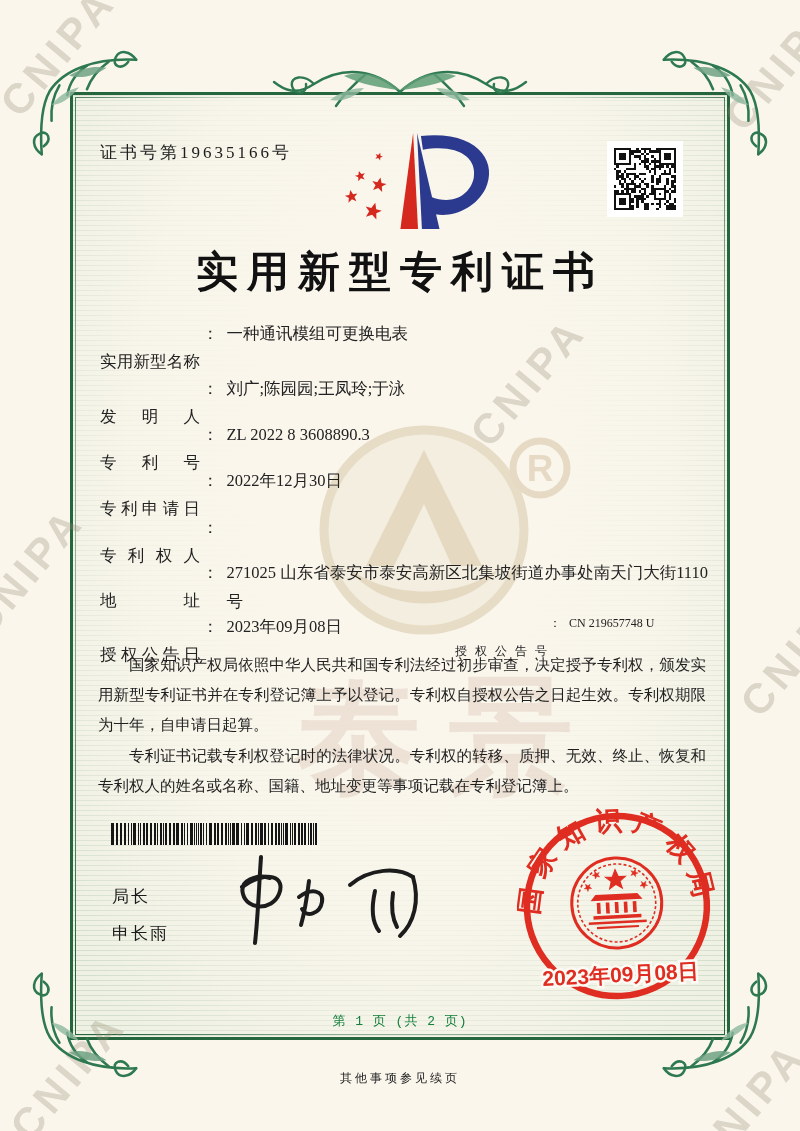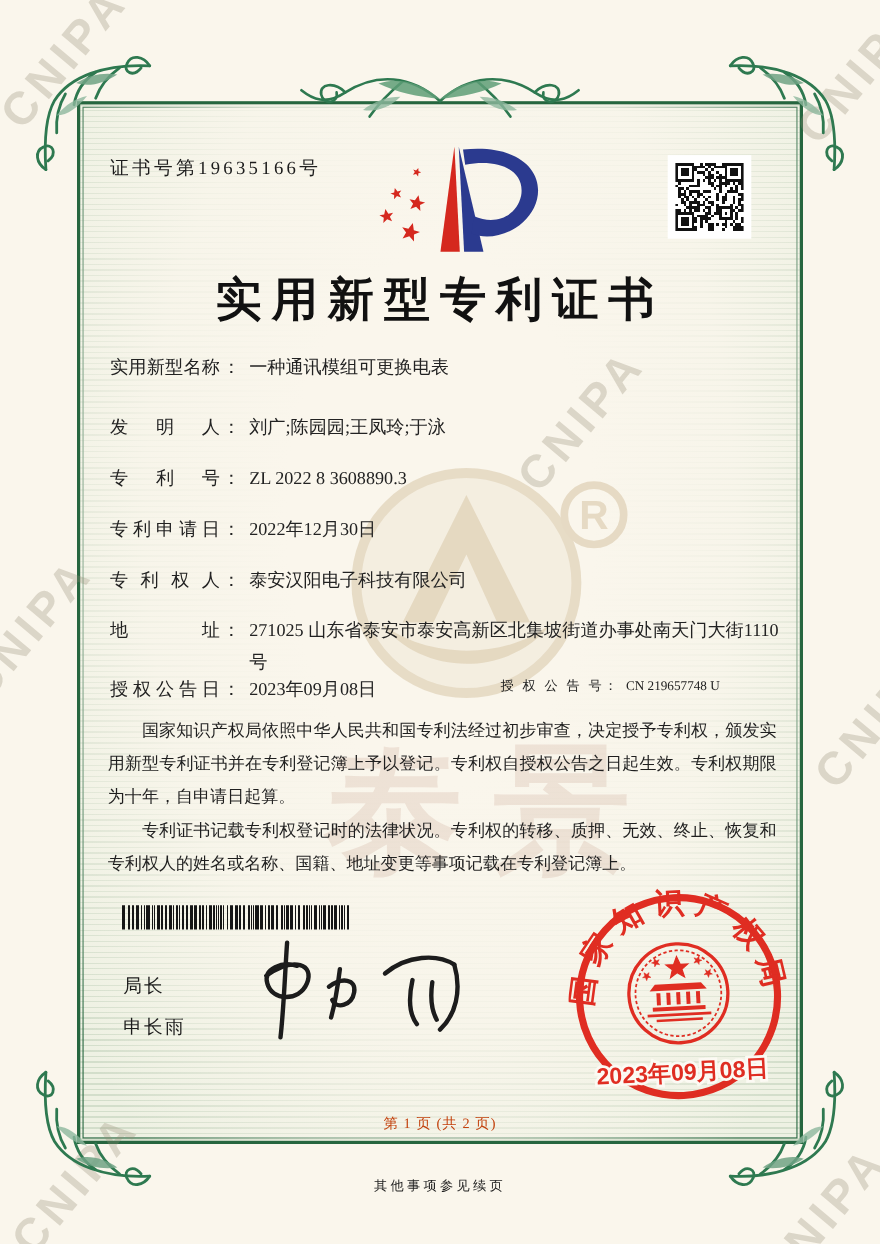--- a/index.html
+++ b/index.html
@@ -44,34 +44,34 @@
   
   .content{position:absolute;inset:0;z-index:6;}
   .cert-no{position:absolute;left:100px;top:141px;font-size:17px;letter-spacing:3px;color:#1c1c1c;}
   .logo{position:absolute;left:330px;top:126px;}
   .qr{position:absolute;left:607px;top:141px;width:76px;height:76px;background:#fff;padding:7px;}
   .title{
     position:absolute;left:0;top:244px;width:100%;text-align:center;
     font-size:42px;font-weight:bold;letter-spacing:9px;color:#111;
   }
   .row{position:absolute;left:100px;width:610px;display:flex;font-size:16.5px;color:#222;line-height:1.75;}
-  .flabel{width:100px;flex:0 0 100px;text-align:justify;text-align-last:justify;}
+  .flabel{width:100px;flex:0 0 100px;text-align:justify;text-align-last:justify;margin-top:28px;}
   .colon{flex:0 0 auto;margin:0 8px 0 2px;}
   .fvalue{flex:1;}
   .r1{top:320px}.r2{top:375px}.r3{top:421px}.r4{top:467px}.r5{top:514px}.r6{top:559px}.r7{top:613px;width:360px;}
   .grant-no{position:absolute;left:455px;top:613px;display:flex;font-size:12px;line-height:1.75;}
   .grant-no .flabel{width:92px;flex:0 0 92px;}
   .paras{position:absolute;left:98px;top:650px;width:608px;font-size:15.5px;line-height:1.95;color:#1f1f1f;}
   .paras p{margin:0;text-indent:2em;text-align:justify;}
   .barcode{position:absolute;left:110px;top:823px;}
   .director{position:absolute;left:112px;top:885px;font-size:17px;letter-spacing:2px;color:#1b1b1b;}
   .director div{margin-bottom:14px;font-family:Liberation Serif, serif;}
   .signature{position:absolute;left:212px;top:843px;}
   .seal{position:absolute;left:517px;top:806px;opacity:.95;transform:rotate(-3deg);}
-  .page-info{position:absolute;left:0;top:1012px;width:100%;text-align:center;font-size:13px;color:#c2410c;letter-spacing:1px;}
+  .page-info{position:absolute;left:0;top:1012px;width:100%;text-align:center;font-size:13px;color:#15803d;letter-spacing:1px;font-family:Liberation Mono, monospace;}
   .cont-note{position:absolute;left:0;top:1070px;width:100%;text-align:center;font-size:12px;letter-spacing:3px;color:#1d1d1d;}
 </style>
 </head>
 <body>
 
 <div class="page">
 
   <div class="wm-cnipa" style="left:-18px;top:28px">CNIPA</div>
   <div class="wm-cnipa" style="left:706px;top:42px">CNIPA</div>
   <div class="wm-cnipa" style="left:452px;top:358px">CNIPA</div>
@@ -541,21 +541,20 @@
         <span class="fvalue">ZL 2022 8 3608890.3</span>
     </div>
     <div class="row r4">
       <span class="flabel">专利申请日</span>
         <span class="colon">：</span>
         <span class="fvalue">2022年12月30日</span>
     </div>
     <div class="row r5">
       <span class="flabel">专利权人</span>
         <span class="colon">：</span>
-        <span class="fvalue">泰安汉阳电子科技有限公司</span>
     </div>
     <div class="row r6">
       <span class="flabel">地址</span>
         <span class="colon">：</span>
         <span class="fvalue">271025 山东省泰安市泰安高新区北集坡街道办事处南天门大街1110号</span>
     </div>
     <div class="row r7">
       <span class="flabel">授权公告日</span>
         <span class="colon">：</span>
         <span class="fvalue">2023年09月08日</span>

